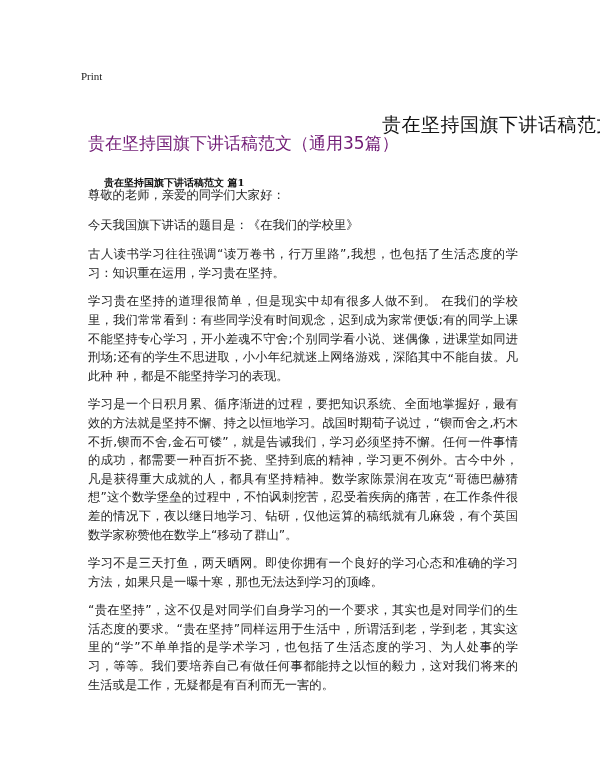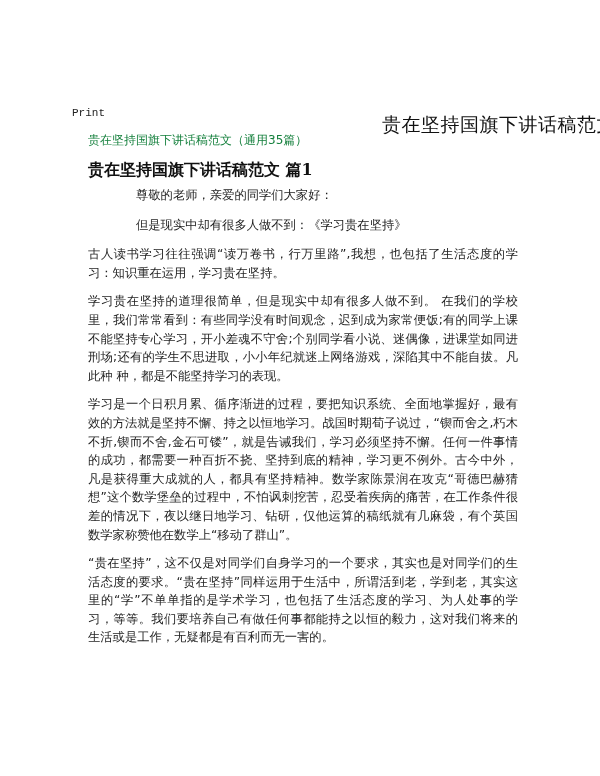--- a/index.html
+++ b/index.html
@@ -1,50 +1,51 @@
 <!DOCTYPE html>
 <html><head>
   <meta charset="utf-8">
   <style>
     html, body { margin: 0; padding: 0; background: #ffffff; }
     body { width: 600px; height: 776px; overflow: hidden; position: relative; color: #1a1a1a; }
     .page { position: absolute; left: 0; top: 0; width: 600px; height: 776px; background: #ffffff; }
     .print-label {
-      position: absolute; left: 72px; top: 70px;
-      font-family: Liberation Mono, monospace; font-size: 11px; color: #222; margin-top: 37px;
+      position: absolute; left: 81px; top: 70px;
+      font-family: Liberation Serif, serif; font-size: 11px; color: #222;
     }
     .doc-title {
       position: absolute; left: 0; width: 600px; top: 96px; text-align: right;
       font-family: "DejaVu Sans", sans-serif; font-size: 19px; font-weight: normal; color: #111; margin: 16px;
       letter-spacing: 0.5px;
     }
     .subtitle {
       position: absolute; left: 88px; top: 132px;
-      font-family: "DejaVu Sans", sans-serif; font-size: 12px; color: #15803d; text-align: center;
+      font-family: "DejaVu Sans", sans-serif; font-size: 17px; color: #701a75; text-align: center;
     }
     .section-heading {
       position: absolute; left: 88px; top: 160px;
-      font-family: "DejaVu Serif", serif; font-size: 16px; font-weight: bold; color: #111; margin: 0;
+      font-family: "DejaVu Serif", serif; font-size: 10px; font-weight: bold; color: #111; margin: 16px;
     }
     .body {
       position: absolute; left: 88px; top: 186px; width: 430px;
       font-family: "DejaVu Sans", sans-serif; font-size: 12.3px; line-height: 18.6px; color: #1e1e1e;
     }
     .body p { margin: 0 0 10px 0; text-align: justify; }
-    .body p.greet { margin-bottom: 11px; margin-left: 48px; }
+    .body p.greet { margin-bottom: 11px; }
   </style>
 </head>
 <body>
 
 <div class="page">
   <div class="print-label">Print</div>
   <h1 class="doc-title">贵在坚持国旗下讲话稿范文</h1>
   <div class="subtitle">贵在坚持国旗下讲话稿范文（通用35篇）</div>
   <h2 class="section-heading">贵在坚持国旗下讲话稿范文 篇1</h2>
   <div class="body">
     <p class="greet">尊敬的老师，亲爱的同学们大家好：</p>
-    <p class="greet">但是现实中却有很多人做不到：《学习贵在坚持》</p>
+    <p class="greet">今天我国旗下讲话的题目是：《在我们的学校里》</p>
     <p>古人读书学习往往强调“读万卷书，行万里路”,我想，也包括了生活态度的学习：知识重在运用，学习贵在坚持。</p>
     <p>学习贵在坚持的道理很简单，但是现实中却有很多人做不到。 在我们的学校里，我们常常看到：有些同学没有时间观念，迟到成为家常便饭;有的同学上课不能坚持专心学习，开小差魂不守舍;个别同学看小说、迷偶像，进课堂如同进刑场;还有的学生不思进取，小小年纪就迷上网络游戏，深陷其中不能自拔。凡此种 种，都是不能坚持学习的表现。</p>
     <p>学习是一个日积月累、循序渐进的过程，要把知识系统、全面地掌握好，最有效的方法就是坚持不懈、持之以恒地学习。战国时期荀子说过，“锲而舍之,朽木不折,锲而不舍,金石可镂”，就是告诫我们，学习必须坚持不懈。任何一件事情的成功，都需要一种百折不挠、坚持到底的精神，学习更不例外。古今中外，凡是获得重大成就的人，都具有坚持精神。数学家陈景润在攻克“哥德巴赫猜想”这个数学堡垒的过程中，不怕讽刺挖苦，忍受着疾病的痛苦，在工作条件很差的情况下，夜以继日地学习、钻研，仅他运算的稿纸就有几麻袋，有个英国数学家称赞他在数学上“移动了群山”。</p>
+    <p>学习不是三天打鱼，两天晒网。即使你拥有一个良好的学习心态和准确的学习方法，如果只是一曝十寒，那也无法达到学习的顶峰。</p>
     <p>“贵在坚持”，这不仅是对同学们自身学习的一个要求，其实也是对同学们的生活态度的要求。“贵在坚持”同样运用于生活中，所谓活到老，学到老，其实这里的“学”不单单指的是学术学习，也包括了生活态度的学习、为人处事的学习，等等。我们要培养自己有做任何事都能持之以恒的毅力，这对我们将来的生活或是工作，无疑都是有百利而无一害的。</p>
   </div>
 </div>
 
 </body></html>

